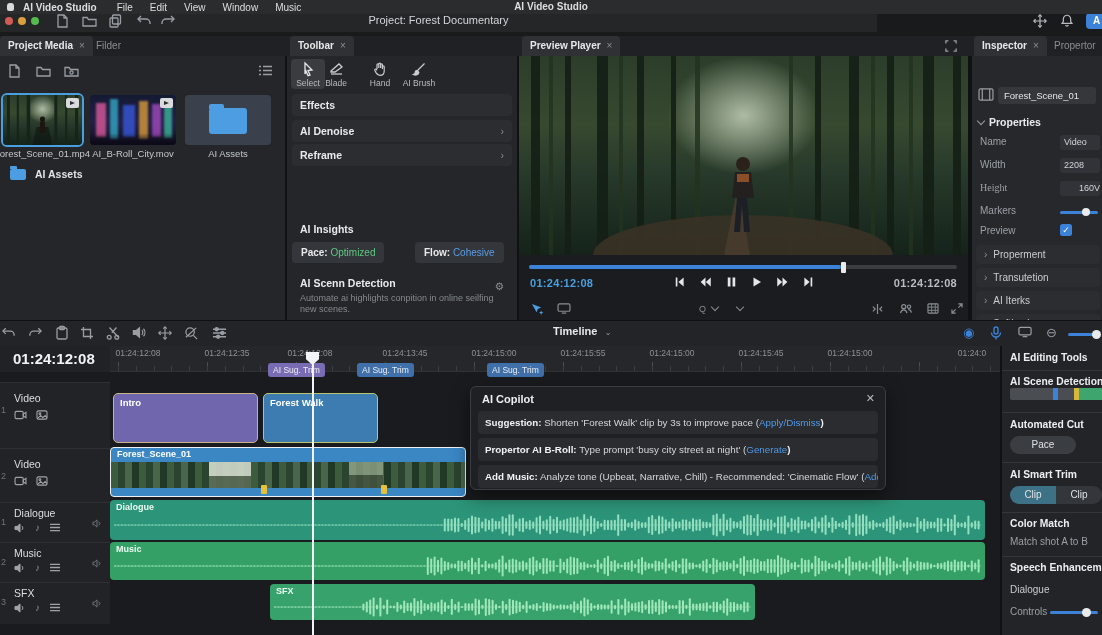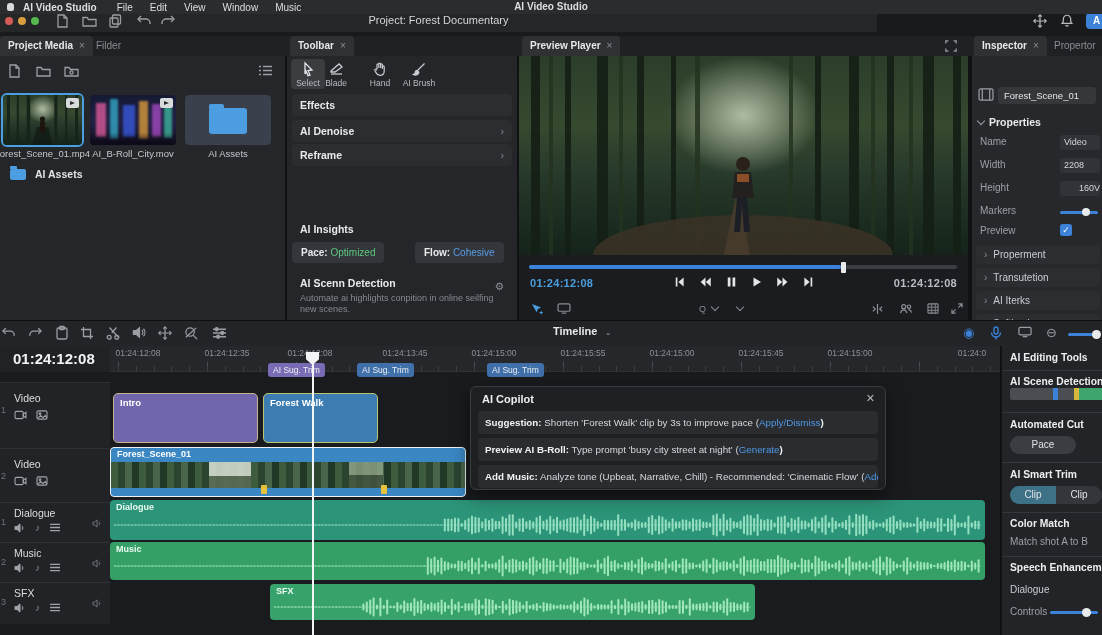--- a/index.html
+++ b/index.html
@@ -487,21 +487,21 @@
       </span>
     <span class="insp-name">Forest_Scene_01</span>
 
     <div class="abs" style="left:6px;top:60px;font-size:10.5px;font-weight:bold;color:#e8eaec;">
       <span class="chevD" style="color:#9a9ea3;"></span><span>Properties</span></div>
 
     <span class="iprop" style="top:80px;">Name</span>
     <span class="ival" style="top:79px;">Video</span>
     <span class="iprop" style="top:103px;">Width</span>
     <span class="ival" style="top:102px;">2208</span>
-    <span class="iprop" style="top:126px;">Height</span>
+    <span class="iprop" style="top:126px;font-family:Liberation Serif, serif;">Height</span>
     <span class="ival" style="top:125px;text-align:right;">160V</span>
     <span class="iprop" style="top:149px;">Markers</span>
     <span class="slider" style="left:88px;top:155px;width:38px;">
         <span class="knob" style="left:22px;width:8px;height:8px;top:-3px;"></span>
       </span>
     <span class="iprop" style="top:169px;">Preview</span>
     <span class="abs" style="left:88px;top:168px;width:12px;height:12px;background:#3b82d8;border-radius:2.5px;color:#fff;font-size:9px;line-height:12px;text-align:center;">✓</span>
 
     <div class="icollapse" style="top:189px;"><span class="chev">›</span><span>Properment</span></div>
     <div class="icollapse" style="top:212px;"><span class="chev">›</span><span>Transutetion</span></div>
@@ -1408,21 +1408,21 @@
     <div class="ph-marker"></div>
     <div class="playhead"></div>
 
     <div class="copilot">
       <span class="cp-title">AI Copilot</span>
       <span class="cp-x">✕</span>
       <div class="cp-row" style="top:24px;">
         <b>Suggestion:</b><span> Shorten 'Forest Walk' clip by 3s to improve pace (</span><span class="link">Apply/Dismiss</span><b>)</b>
       </div>
       <div class="cp-row" style="top:51px;">
-        <b>Preview AI B-Roll:</b><span> Type prompt 'busy city street at night' (</span><span class="link">Generate</span><b>)</b>
+        <b>Propertor AI B-Roll:</b><span> Type prompt 'busy city street at night' (</span><span class="link">Generate</span><b>)</b>
       </div>
       <div class="cp-row" style="top:78px;">
         <b>Add Music:</b><span> Analyze tone (Upbeat, Narrative, Chill) - Recommended: 'Cinematic Flow' (</span><span class="link">Add</span>
       </div>
     </div>
   </div>
 
   <div id="aitools">
     <span class="at-h" style="top:6px;">AI Editing Tools</span>
     <div class="at-sep" style="top:24px;"></div>

